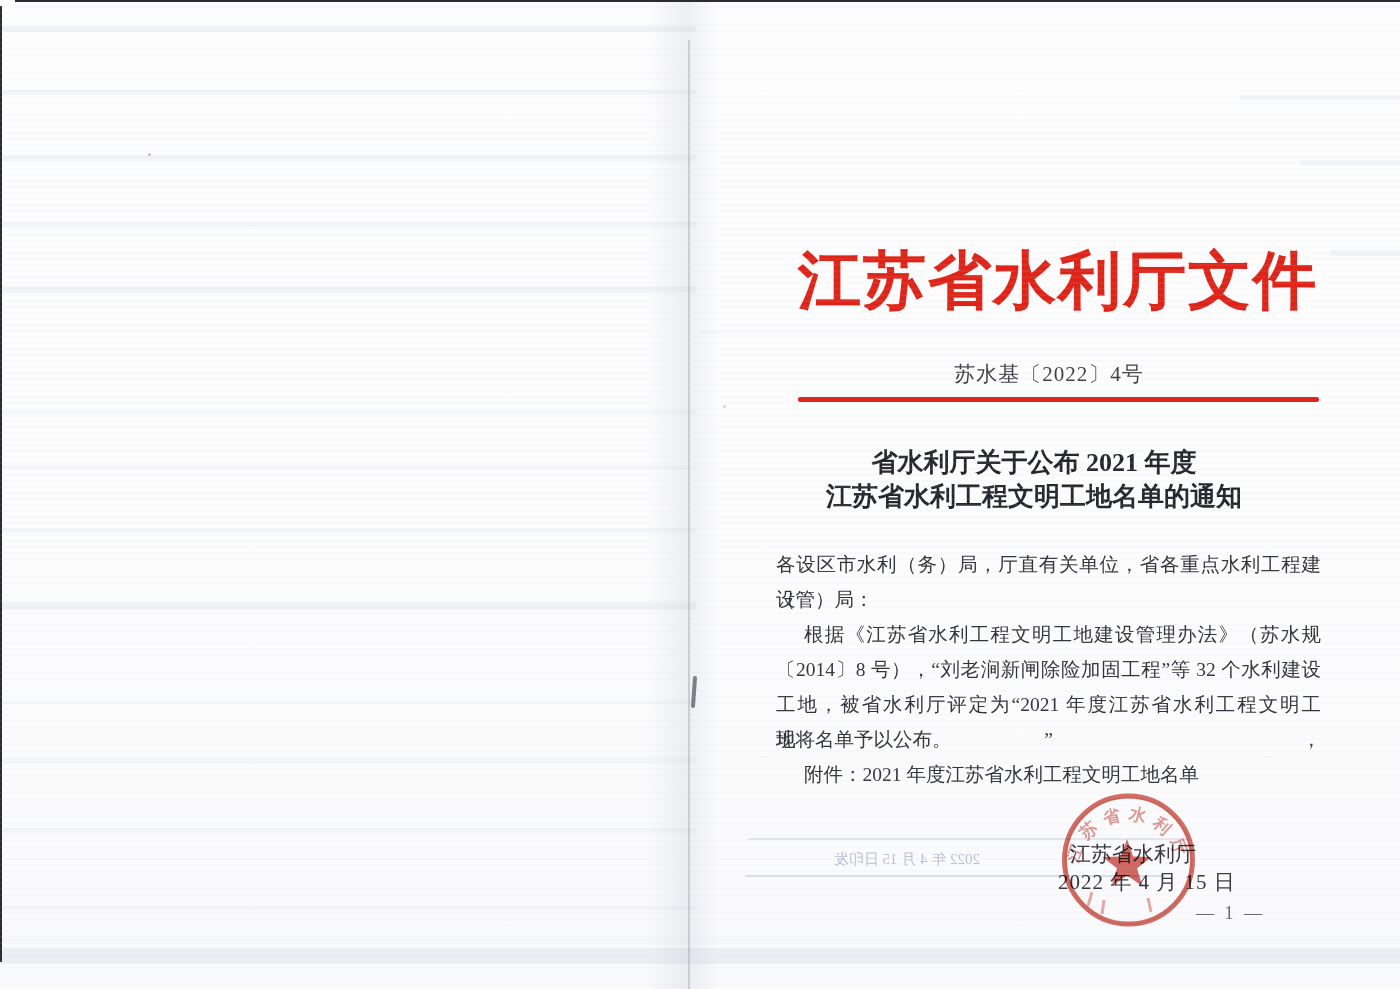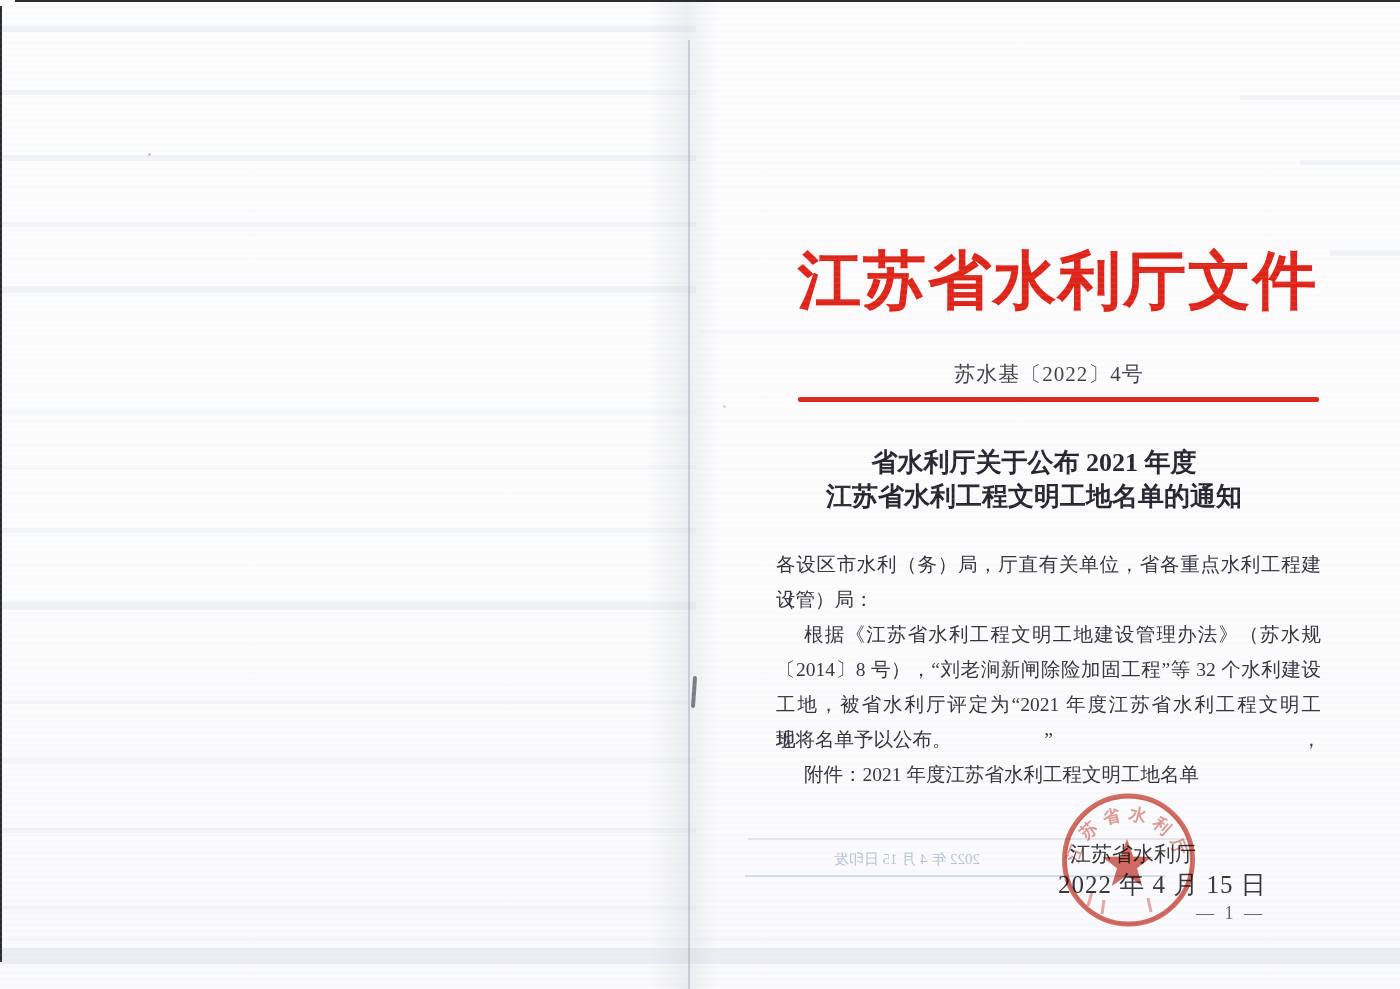--- a/index.html
+++ b/index.html
@@ -46,21 +46,21 @@
   }
 
   
   .body-block{left:776px;top:547px;width:545px;font-size:19.5px;line-height:35px;color:#33333b;}
   .bline{height:35px;white-space:nowrap;}
   .bline.j{white-space:normal;text-align:justify;text-align-last:justify;}
   .bline.ind{text-indent:28px;}
 
   
   .issuer{left:1070px;top:840px;font-size:21px;color:#3a3a40;mix-blend-mode:multiply;white-space:nowrap;z-index:6;}
-  .issue-date{left:1058px;top:868px;font-size:25px;letter-spacing:1px;color:#3a3a40;
+  .issue-date{left:1058px;top:868px;font-size:21px;letter-spacing:1px;color:#3a3a40;
     mix-blend-mode:multiply;white-space:nowrap;z-index:6;}
   .page-num{left:1196px;top:903px;font-size:18px;letter-spacing:3px;color:#63636c;white-space:nowrap;}
 
   
   .seal{left:1054px;top:788px;width:148px;height:148px;mix-blend-mode:multiply;opacity:.92;z-index:5;}
 
   
   .ghost-text{
     left:812px;top:850px;width:168px;font-size:15px;color:rgba(120,136,170,.5);
     transform:scaleX(-1);filter:blur(.5px);white-space:nowrap;

